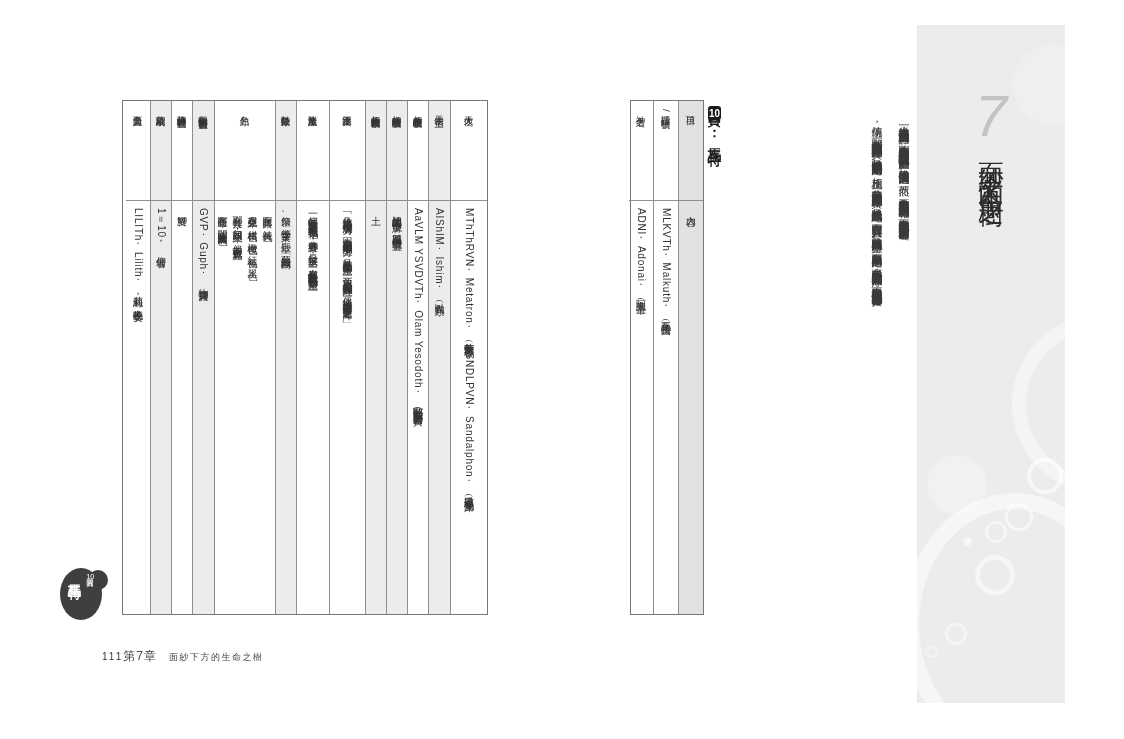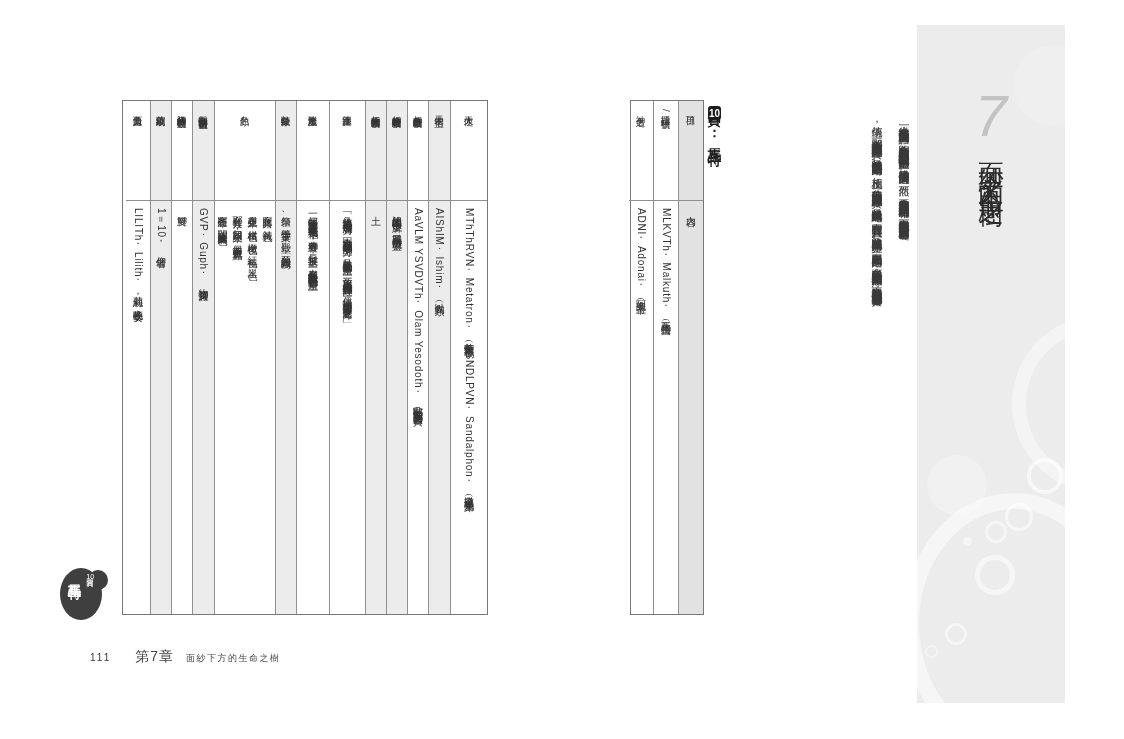--- a/index.html
+++ b/index.html
@@ -46,23 +46,23 @@
 
   
   #margin-label{position:absolute;left:60px;top:566px;width:50px;height:54px;}
   #margin-label .blob-main{position:absolute;left:0;top:2px;width:42px;height:52px;border-radius:50%;background:#3f3f3f;}
   #margin-label .blob-bump{position:absolute;left:28px;top:4px;width:20px;height:20px;border-radius:50%;background:#3f3f3f;}
   #label-small{position:absolute;left:26px;top:7px;color:#fff;font-size:7.5px;letter-spacing:0;line-height:1;}
   #label-small .numupright{text-combine-upright:all;}
   #label-large{position:absolute;left:8px;top:8px;color:#fff;font-size:13px;font-weight:bold;letter-spacing:1px;line-height:1;}
 
   
-  #footer{position:absolute;left:90px;top:648px;display:flex;align-items:baseline;color:#444;}
+  #footer{position:absolute;left:102px;top:648px;display:flex;align-items:baseline;color:#444;}
   #footer-page{font-size:10px;letter-spacing:2px;color:#333;}
-  #footer-chapter{font-size:14px;margin-left:24px;letter-spacing:1px;}
+  #footer-chapter{font-size:12px;letter-spacing:1px;}
   #footer-title{font-size:9px;margin-left:12px;letter-spacing:1.5px;}
 </style>
 </head>
 <body>
 
 <div id="page">
 
   <div id="chapter-strip">
     <div id="chapter-number">7</div>
     <div id="chapter-title" class="vtext">面紗下方的生命之樹</div>

